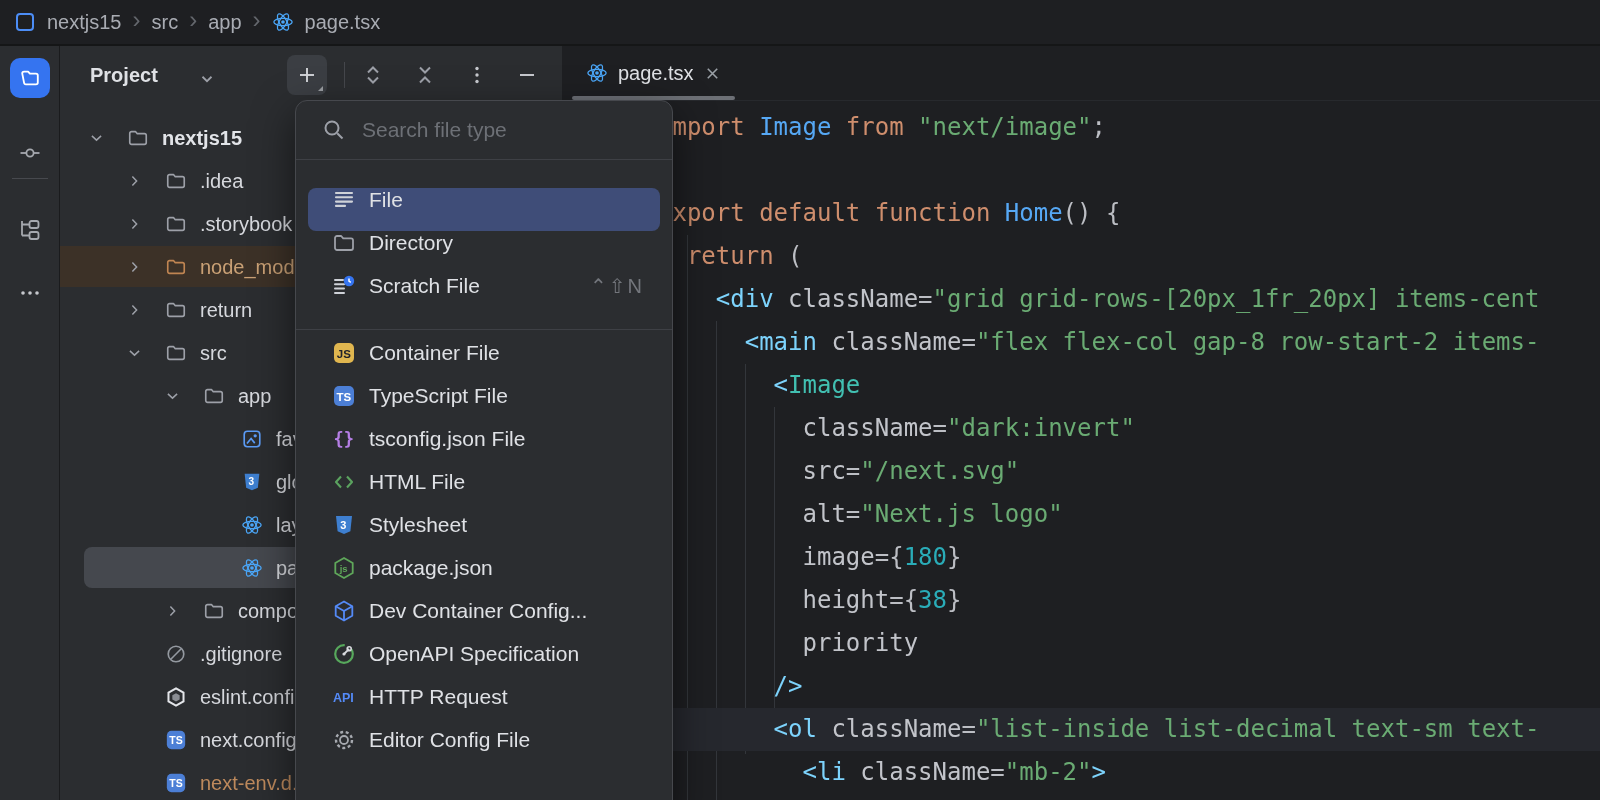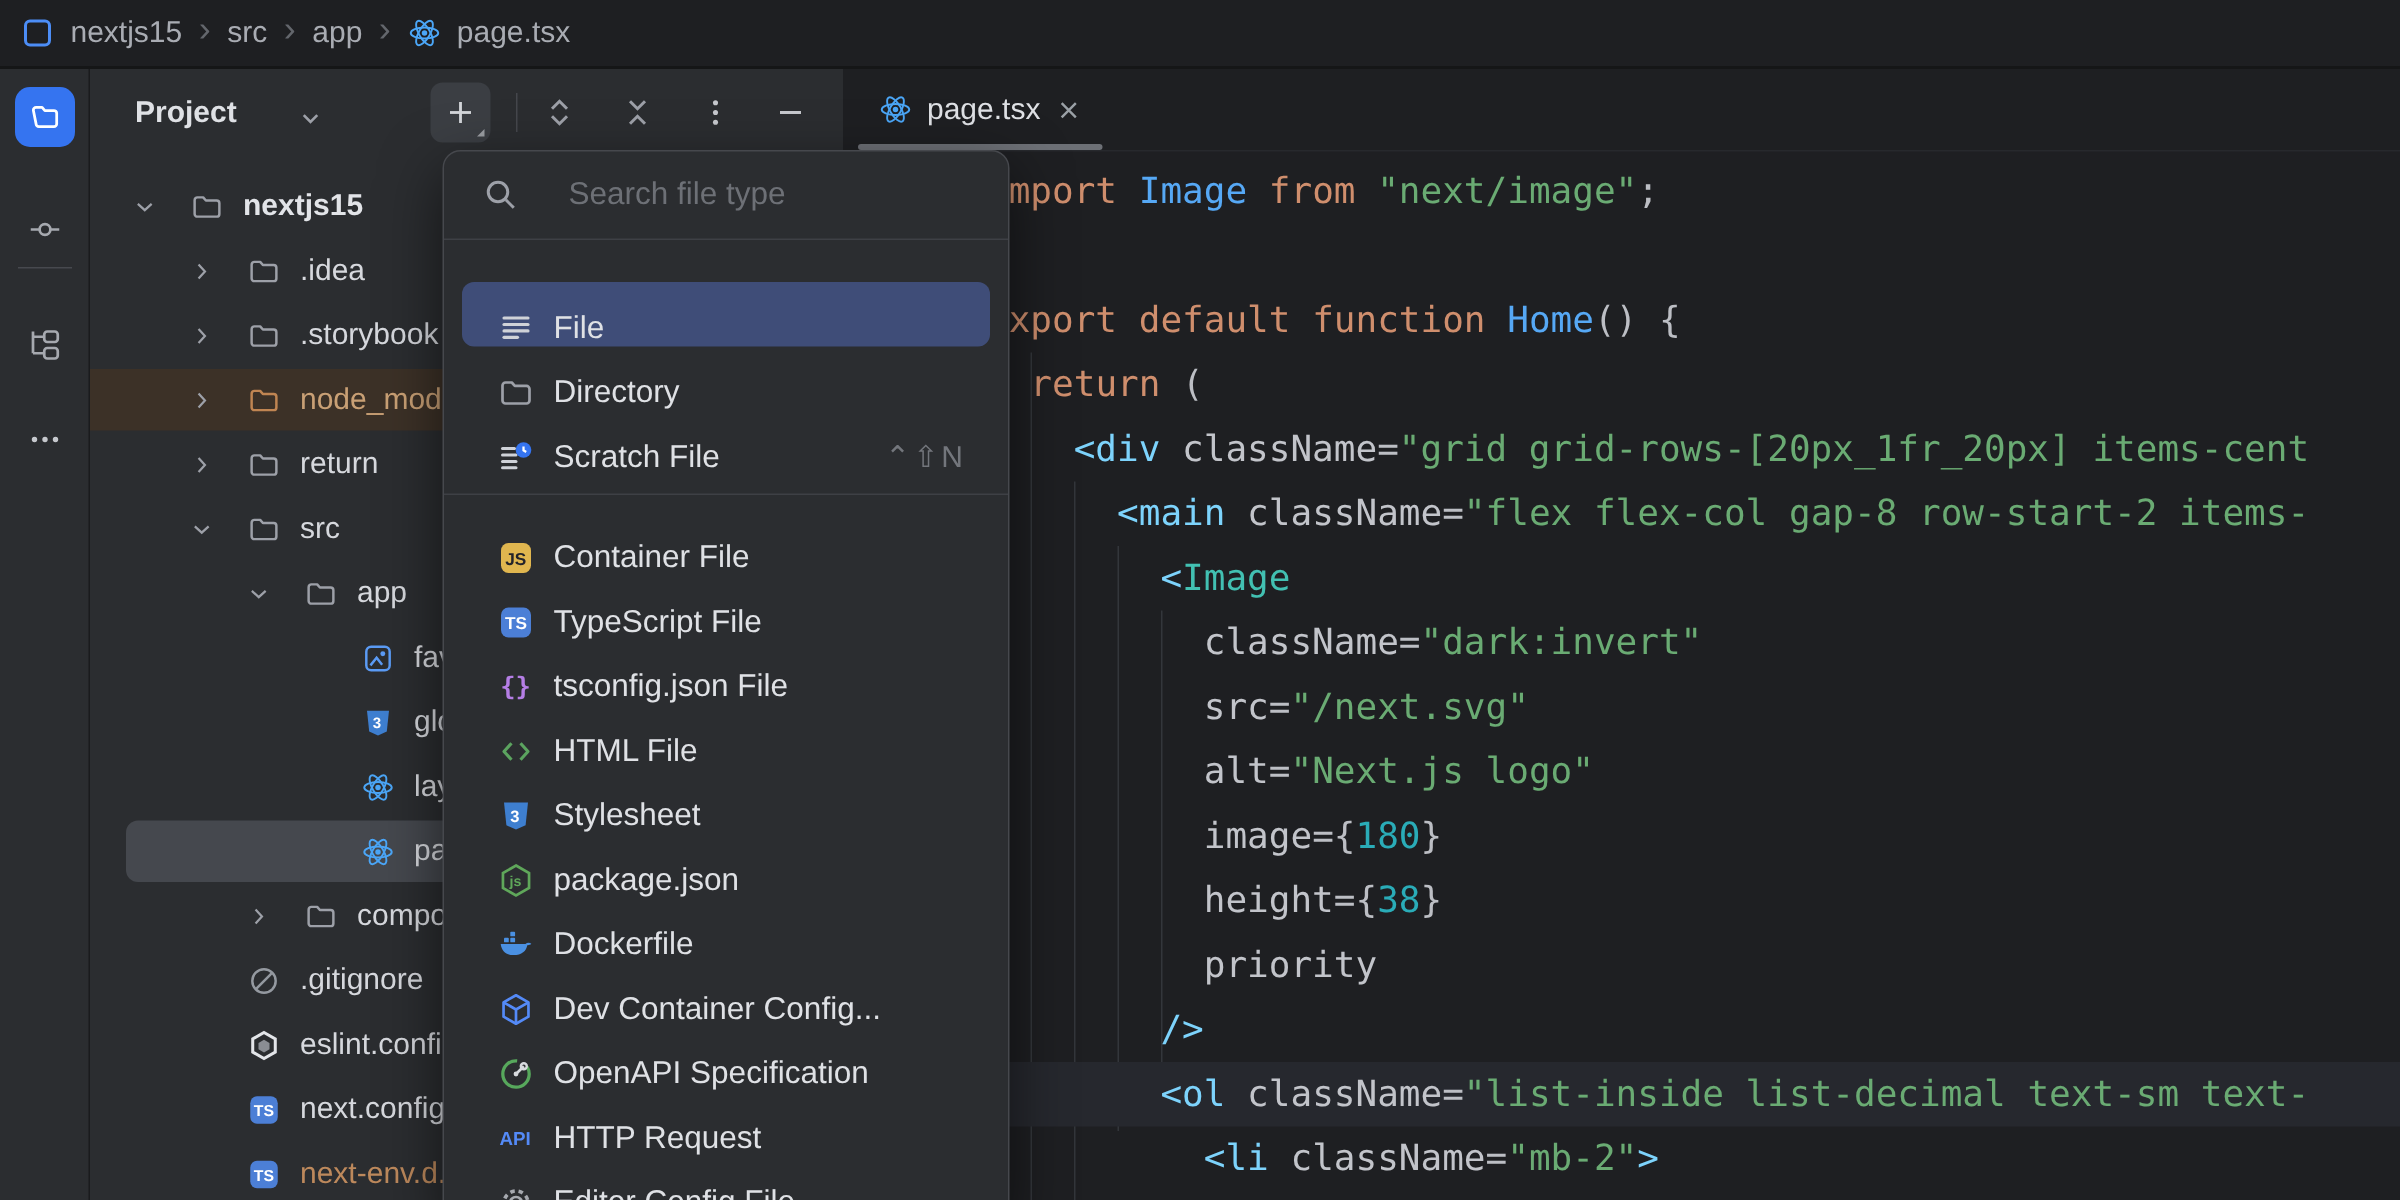--- a/index.html
+++ b/index.html
@@ -57,28 +57,28 @@
   .code-line{position:absolute;left:0;right:0;height:43px;line-height:43px;padding-left:96px;
     font-family:"DejaVu Sans Mono",monospace;font-size:24px;white-space:pre;}
   .code-line.hl{background:#26282e;}
   .guide{position:absolute;width:1px;background:#33363b;}
   .tk-kw{color:#cf8e6d}.tk-id{color:#56a8f5}.tk-str{color:#6aab73}.tk-tag{color:#7dd3fc}
   .tk-comp{color:#42c0b2}.tk-attr{color:#c2c4ca}.tk-pun{color:#bcbec4}.tk-num{color:#2aacb8}.tk-pln{color:#bcbec4}
 
   
   #new-file-popup{left:295px;top:100px;width:378px;height:714px;background:#2b2d30;border:1px solid #46484d;
     border-radius:12px;box-sizing:border-box;box-shadow:0 14px 40px rgba(0,0,0,.55);z-index:50;overflow:hidden;}
-  #popup-search{display:flex;align-items:center;gap:31px;height:58px;padding:0 16px 0 26px;}
+  #popup-search{display:flex;align-items:center;gap:14px;height:58px;padding:0 16px 0 26px;}
   #popup-search input{flex:1;background:transparent;border:none;outline:none;color:#ced0d6;font-size:21px;
     font-family:"Liberation Sans",sans-serif;}
   #popup-search input::placeholder{color:#6d7076;}
   .popup-divider{height:1px;background:#3e4045;margin:0;}
   .popup-list{padding-top:28px;}
   .popup-list.second{padding-top:11px;}
-  .popup-item{height:43px;display:flex;align-items:flex-end;gap:13px;padding-left:36px;position:relative;}
+  .popup-item{height:43px;display:flex;align-items:flex-start;gap:13px;padding-left:36px;position:relative;}
   .popup-item .p-icon{width:24px;height:24px;display:flex;align-items:center;justify-content:center;flex:none;}
   .popup-item .p-label{font-size:21px;color:#dfe1e5;white-space:nowrap;}
   .popup-item.selected{margin:0 12px;padding-left:24px;border-radius:8px;background:#3f4d78;}
   .popup-item .p-shortcut{margin-left:auto;padding-right:28px;font-size:20px;color:#73767c;letter-spacing:2px;}
   .popup-divider.mid{margin:12px 0 0 0;}
 </style>
 </head>
 <body>
 
 <div class="abs" id="breadcrumb-bar">
@@ -545,33 +545,20 @@
           <svg width="24" height="24" viewBox="0 0 24 24">
             <path d="M12 2l8.7 5v10L12 22l-8.7-5V7z" fill="none" stroke="#5fa75a" stroke-width="1.8"></path>
             <text x="7.7" y="15.8" font-size="9.5" font-weight="700" fill="#5fa75a" font-family="Liberation Sans,sans-serif">js</text>
           </svg>
         </span>
         <span class="p-label">package.json</span>
       </div>
       <div class="popup-item">
         <span class="p-icon">
           <svg width="24" height="24" viewBox="0 0 24 24">
-            <g fill="#4a90e2">
-              <rect x="4" y="7.2" width="3.2" height="3" rx=".6"></rect>
-              <rect x="8.2" y="7.2" width="3.2" height="3" rx=".6"></rect>
-              <rect x="8.2" y="3.2" width="3.2" height="3" rx=".6"></rect>
-              <path d="M1.8 11.3h16.5c1.2-.9 2.8-1 3.9-.1-.7.8-1.7 1-2.7.9-.6 3.8-3.6 6.6-9.2 6.6-4.9 0-7.9-2.6-8.5-7.4z"></path>
-            </g>
-          </svg>
-        </span>
-        <span class="p-label">Dockerfile</span>
-      </div>
-      <div class="popup-item">
-        <span class="p-icon">
-          <svg width="24" height="24" viewBox="0 0 24 24">
             <g fill="none" stroke="#548af7" stroke-width="1.8" stroke-linejoin="round">
               <path d="M12 2.5l8.3 4.7v9.6L12 21.5l-8.3-4.7V7.2z"></path>
               <path d="M12 12v9.5M12 12 3.7 7.2M12 12l8.3-4.8"></path>
             </g>
           </svg>
         </span>
         <span class="p-label">Dev Container Config...</span>
       </div>
       <div class="popup-item">
         <span class="p-icon">

